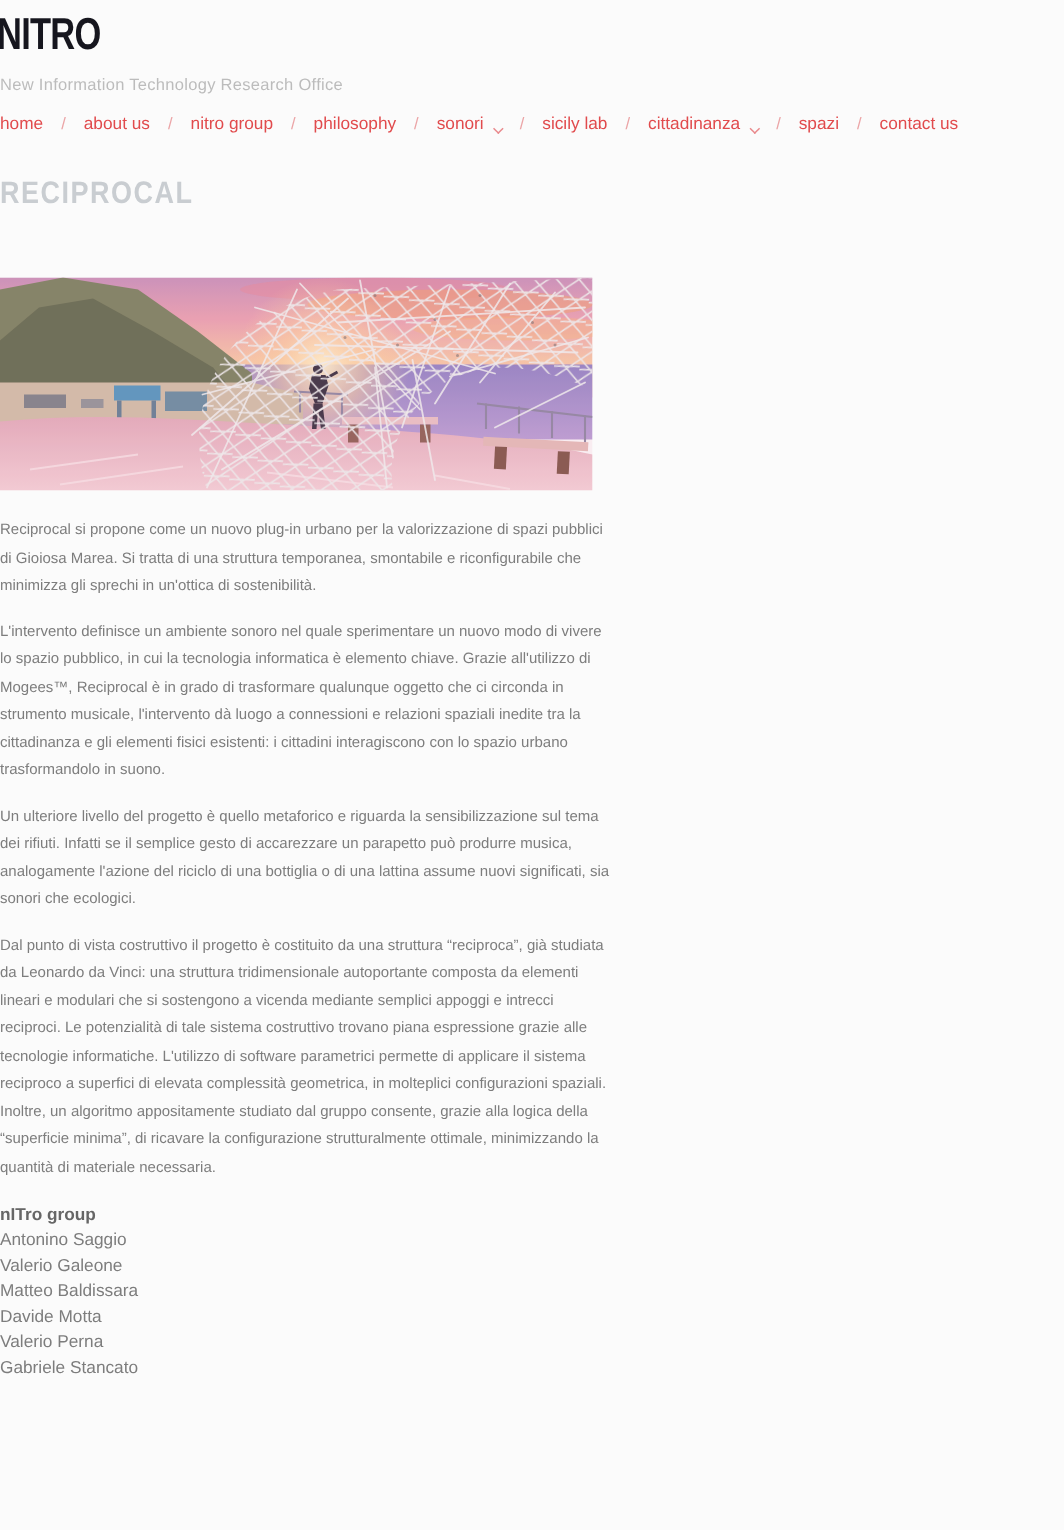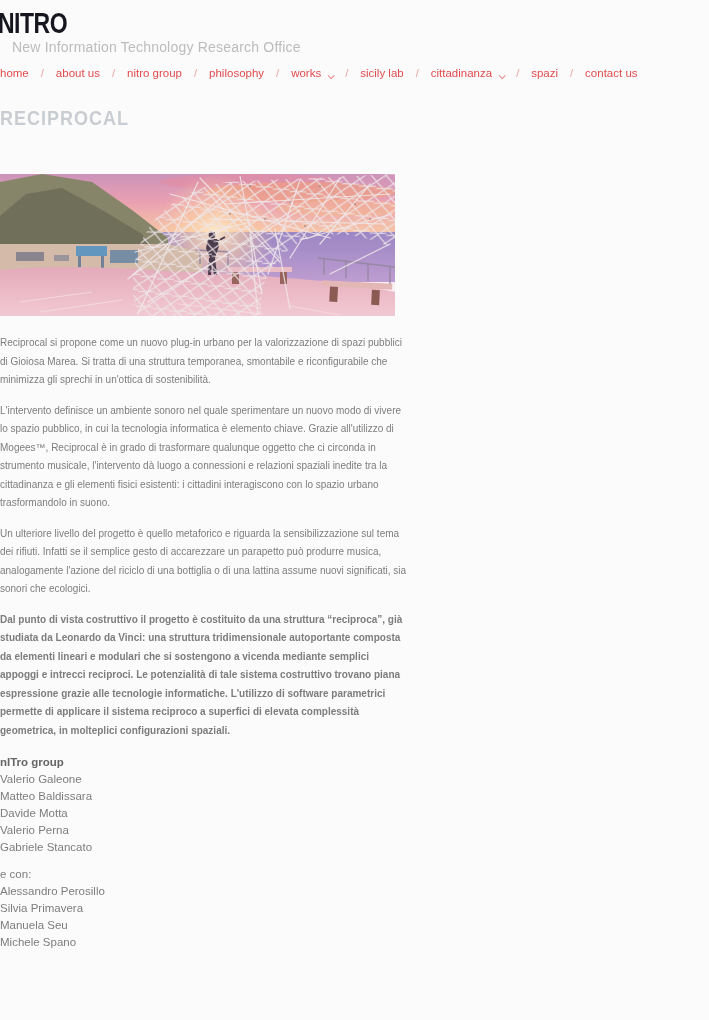--- a/index.html
+++ b/index.html
@@ -16,26 +16,25 @@
     font-weight: bold;
     line-height: 30px;
     letter-spacing: -0.5px;
     color: #16161e;
     transform: scaleY(1.3);
     transform-origin: left top;
     margin-left: -2px;
     cursor: pointer;
   }
   .tagline {
-    margin-top: 9px;
-    font-size: 14px;
+    margin-top: 19px;
+    font-size: 11px;
     line-height: 11px;
     color: #bcbcbc;
     letter-spacing: 0.2px;
-    padding-left: 12px;
   }
   .nav {
     margin-top: 13px;
     display: flex;
     align-items: center;
     font-size: 11.5px;
     line-height: 15px;
     color: #e14b4d;
   }
   .nav-item {
@@ -71,21 +70,21 @@
     transform-origin: left top;
   }
   .hero { margin-top: 47px; width: 395px; height: 142px; display: block; }
   .body-text { margin-top: 18px; }
   .body-text p {
     font-size: 10px;
     line-height: 18.5px;
     color: #7d7d7d;
     margin: 0 0 12px;
   }
-  .body-text p.tight { margin-bottom: 0; font-weight: bold; }
+  .body-text p.tight { margin-bottom: 0; }
   .team { margin-top: 14px; }
   .collab { margin-top: 10px; }
   .list-heading {
     font-size: 11.5px; line-height: 17px; font-weight: bold; color: #666;
   }
   .list-heading.plain { font-weight: normal; color: #7d7d7d; }
   .name-line { font-size: 11.5px; line-height: 17px; color: #7d7d7d; }
 </style>
 </head>
 <body>
@@ -105,21 +104,21 @@
     <span class="nav-sep">/</span>
     <span class="nav-item">
         <span>nitro group</span>
       </span>
     <span class="nav-sep">/</span>
     <span class="nav-item">
         <span>philosophy</span>
       </span>
     <span class="nav-sep">/</span>
     <span class="nav-item">
-        <span>works</span>
+        <span>sonori</span>
         <span class="chev"></span>
       </span>
     <span class="nav-sep">/</span>
     <span class="nav-item">
         <span>sicily lab</span>
       </span>
     <span class="nav-sep">/</span>
     <span class="nav-item">
         <span>cittadinanza</span>
         <span class="chev"></span>
@@ -246,31 +245,26 @@
       </g>
     </g>
     <rect width="395" height="142" fill="#ef8fae" opacity="0.13"></rect>
   </svg>
 
   <section class="body-text">
     <p>Reciprocal si propone come un nuovo plug-in urbano per la valorizzazione di spazi pubblici di Gioiosa Marea. Si tratta di una struttura temporanea, smontabile e riconfigurabile che minimizza gli sprechi in un'ottica di sostenibilità.</p>
     <p>L'intervento definisce un ambiente sonoro nel quale sperimentare un nuovo modo di vivere lo spazio pubblico, in cui la tecnologia informatica è elemento chiave. Grazie all'utilizzo di Mogees™, Reciprocal è in grado di trasformare qualunque oggetto che ci circonda in strumento musicale, l'intervento dà luogo a connessioni e relazioni spaziali inedite tra la cittadinanza e gli elementi fisici esistenti: i cittadini interagiscono con lo spazio urbano trasformandolo in suono.</p>
     <p>Un ulteriore livello del progetto è quello metaforico e riguarda la sensibilizzazione sul tema dei rifiuti. Infatti se il semplice gesto di accarezzare un parapetto può produrre musica, analogamente l'azione del riciclo di una bottiglia o di una lattina assume nuovi significati, sia sonori che ecologici.</p>
     <p class="tight">Dal punto di vista costruttivo il progetto è costituito da una struttura “reciproca”, già studiata da Leonardo da Vinci: una struttura tridimensionale autoportante composta da elementi lineari e modulari che si sostengono a vicenda mediante semplici appoggi e intrecci reciproci. Le potenzialità di tale sistema costruttivo trovano piana espressione grazie alle tecnologie informatiche. L'utilizzo di software parametrici permette di applicare il sistema reciproco a superfici di elevata complessità geometrica, in molteplici configurazioni spaziali.</p>
+    <p>Inoltre, un algoritmo appositamente studiato dal gruppo consente, grazie alla logica della “superficie minima”, di ricavare la configurazione strutturalmente ottimale, minimizzando la quantità di materiale necessaria.</p>
   </section>
 
   <section class="team">
     <div class="list-heading">nITro group</div>
+    <div class="name-line">Antonino Saggio</div>
     <div class="name-line">Valerio Galeone</div>
     <div class="name-line">Matteo Baldissara</div>
     <div class="name-line">Davide Motta</div>
     <div class="name-line">Valerio Perna</div>
     <div class="name-line">Gabriele Stancato</div>
   </section>
 
-  <section class="collab">
-    <div class="list-heading plain">e con:</div>
-    <div class="name-line">Alessandro Perosillo</div>
-    <div class="name-line">Silvia Primavera</div>
-    <div class="name-line">Manuela Seu</div>
-    <div class="name-line">Michele Spano</div>
-  </section>
 </main>
 
 </body></html>

